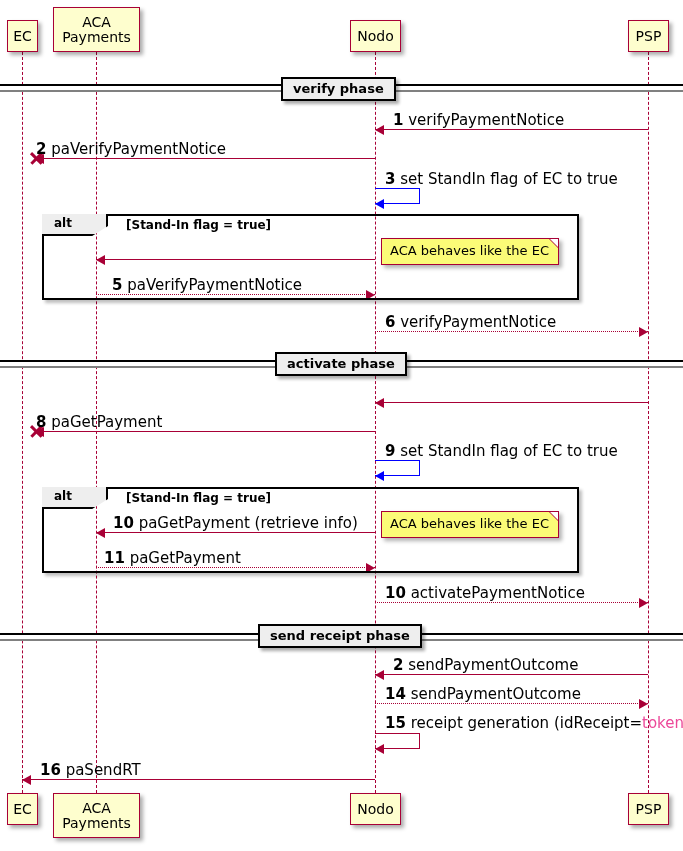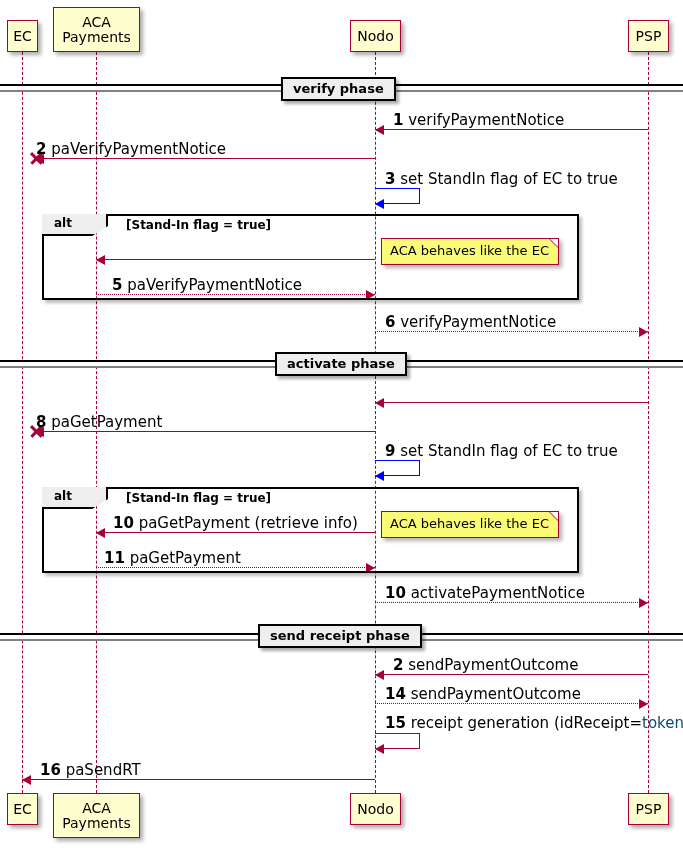--- a/index.html
+++ b/index.html
@@ -137,21 +137,21 @@
   .arrowhead.left.blue { border-right-color: #0000FF; }
   .msg-label {
     position: absolute;
     font-size: 15px;
     color: #000000;
     white-space: nowrap;
     z-index: 6;
     line-height: 15px;
   }
   .msg-label b { font-weight: bold; }
-  .msg-label .tok { color: #0c4a6e; }
+  .msg-label .tok { color: #ec4899; }
   
   .lost-x {
     position: absolute;
     width: 14px; height: 14px;
     z-index: 6;
   }
   .lost-x::before, .lost-x::after {
     content: "";
     position: absolute;
     left: 0; top: 6px;

